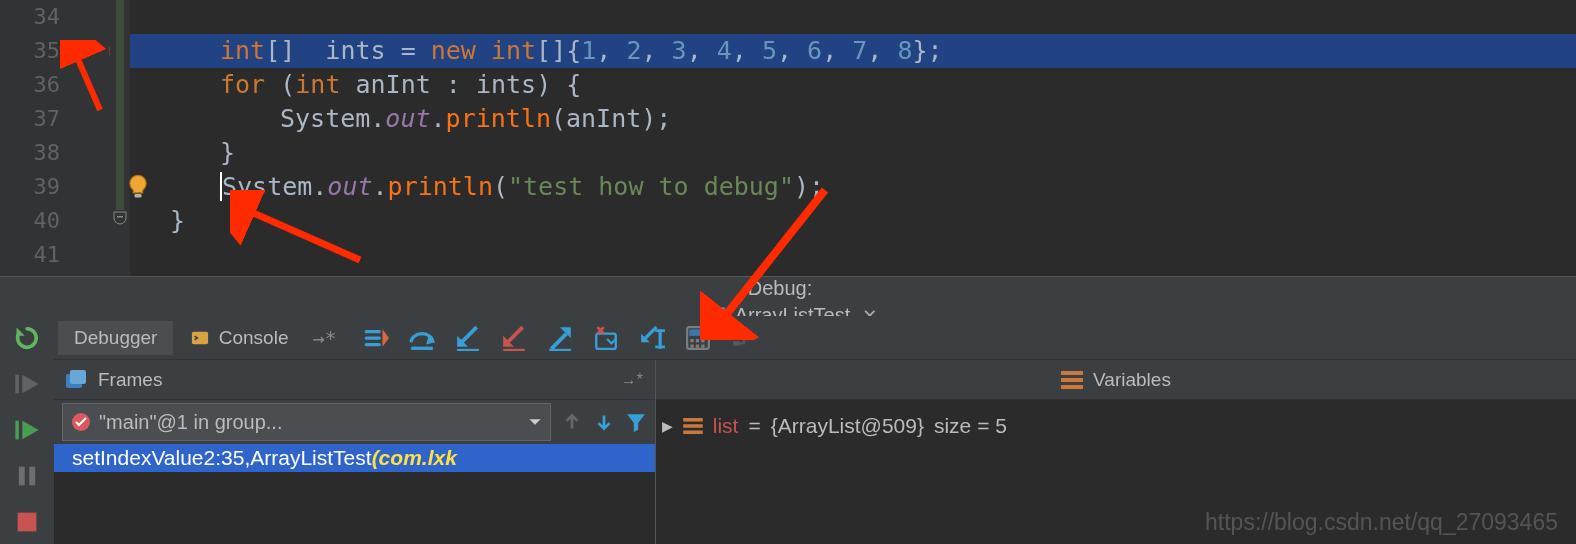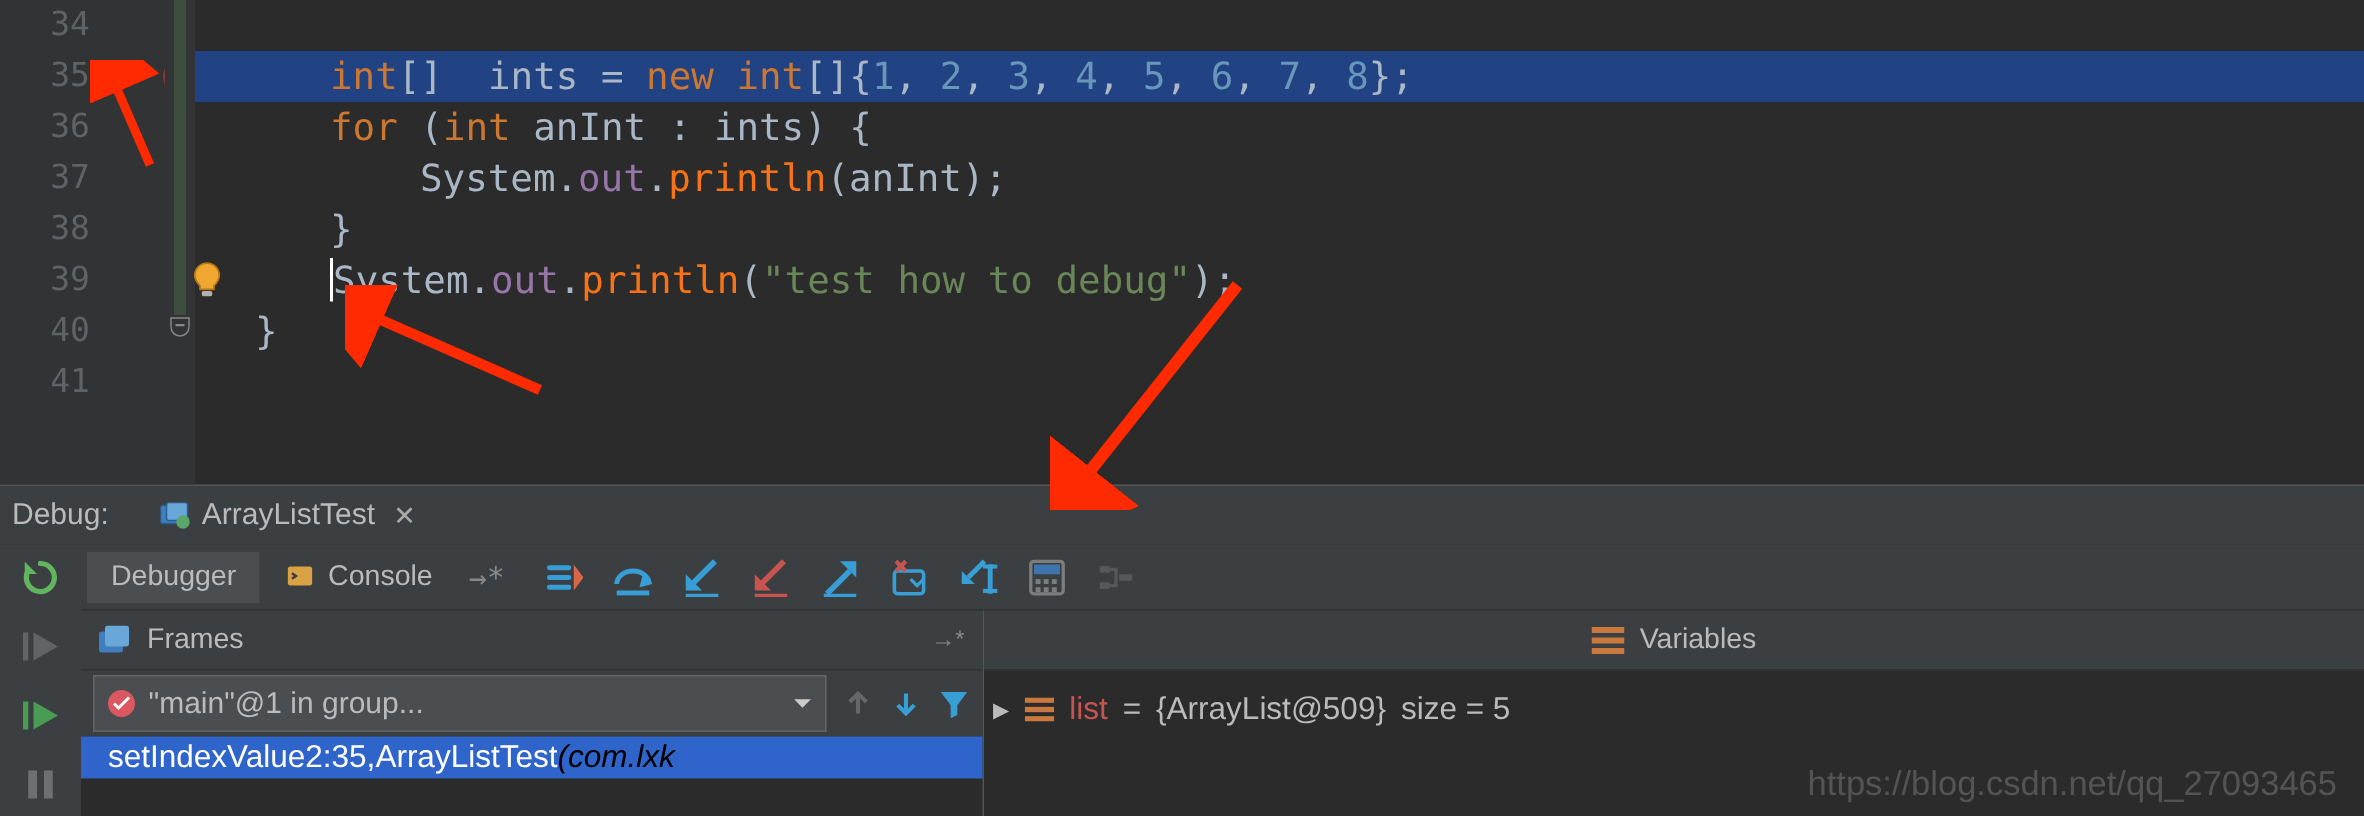--- a/index.html
+++ b/index.html
@@ -7,21 +7,21 @@
     font-family: "Menlo", "Consolas", monospace;
     background: #2b2b2b;
     color: #a9b7c6;
     width: 1576px;
     height: 544px;
     overflow: hidden;
     position: relative;
     font-size: 20px;
   }
   
-  .editor { display: flex; height: 323px; background:#2b2b2b;justify-content:center; }
+  .editor { display: flex; height: 276px; background:#2b2b2b;justify-content:center; }
   .gutter {
     width: 110px;
     background: #313335;
     text-align: right;
     color: #606366;
     font-size: 22px;
     font-family: "Menlo", monospace;
     user-select: none;
     position: relative;
   }
@@ -32,37 +32,38 @@
   .fold-bar { position:absolute; left:6px; top:0; width:8px; height:210px; background:#3e4d3d; }
   .fold-end { position:absolute; left:2px; top:210px; width:16px; height:16px;}
   .code-area { flex:1; position:relative; }
   .code-line { height:34px; line-height:34px; padding-left:90px; white-space:pre; font-size:25px; }
   .hl-line { background:#214283; }
   .hl-line::before { content:""; position:absolute; left:0; right:0; height:34px; background:#214283; z-index:-1; }
   
   .kw { color:#cc7832; }
   .num { color:#6897bb; }
   .ident { color:#a9b7c6; }
-  .field { color:#9876aa; }
+  .field { color:#9876aa; font-style:italic; }
   .str { color:#6a8759; }
   .punc { color:#a9b7c6; }
   .brace { color:#a9b7c6; }
   .op { color:#a9b7c6; }
   .method { color:#f97316; }
   .cursor-bar { border-left:2px solid #fff; }
   
   .debug-header {
     height: 40px;
     background:#3c3f41;
     border-top:1px solid #555;
     display:flex; align-items:center;
     font-family: -apple-system, "Segoe UI", sans-serif;
     font-size:20px;
     color:#bbbbbb;
     padding-left:8px;
+    flex-direction:column;
   }
   .dh-label { margin-right:24px; }
   .dh-tab { display:flex; align-items:center; gap:8px; padding:4px 10px; background:#3c3f41; }
   .dh-tab .tab-icon { width:20px; height:18px; display:inline-block; }
   .dh-close { color:#aaa; margin-left:4px; font-size:18px; }
   
   .debug-body { display:flex; height: calc(544px - 276px - 40px); }
   .side-buttons { width:54px; background:#3c3f41; display:flex; flex-direction:column; align-items:center; padding-top:8px; gap:18px; }
   .side-btn { width:28px; height:28px; }
   .debug-main { flex:1; display:flex; flex-direction:column; }
@@ -101,21 +102,21 @@
     font-family:-apple-system, sans-serif; font-size:20px; color:#bbbbbb;
   }
   .thread-select .chev { margin-left:auto; }
   .tiny-icon { width:22px; height:22px; opacity:0.55; }
   .frame-row {
     height:28px; background:#2f65ca; color:#fff;
     display:flex; align-items:center;
     font-family:-apple-system, sans-serif; font-size:21px;
     padding-left:18px; white-space:nowrap; overflow:hidden;
   }
-  .frame-row .faint { color:#000000; font-style:italic; }
+  .frame-row .faint { color:#fde047; font-style:italic;font-weight:bold; }
   .vars-body { flex:1; padding:8px 6px; font-family:-apple-system, sans-serif; font-size:21px; }
   .var-row { display:flex; align-items:center; gap:10px; height:36px; }
   .expand-tri { color:#bbbbbb; font-size:14px; }
   .var-name { color:#c75450; }
   .var-eq { color:#bbbbbb; }
   .var-val { color:#bbbbbb; }
   .watermark {
     position:absolute; right:18px; bottom:8px;
     font-family:-apple-system, sans-serif; font-size:23px;
     color:#777; opacity:0.55;

